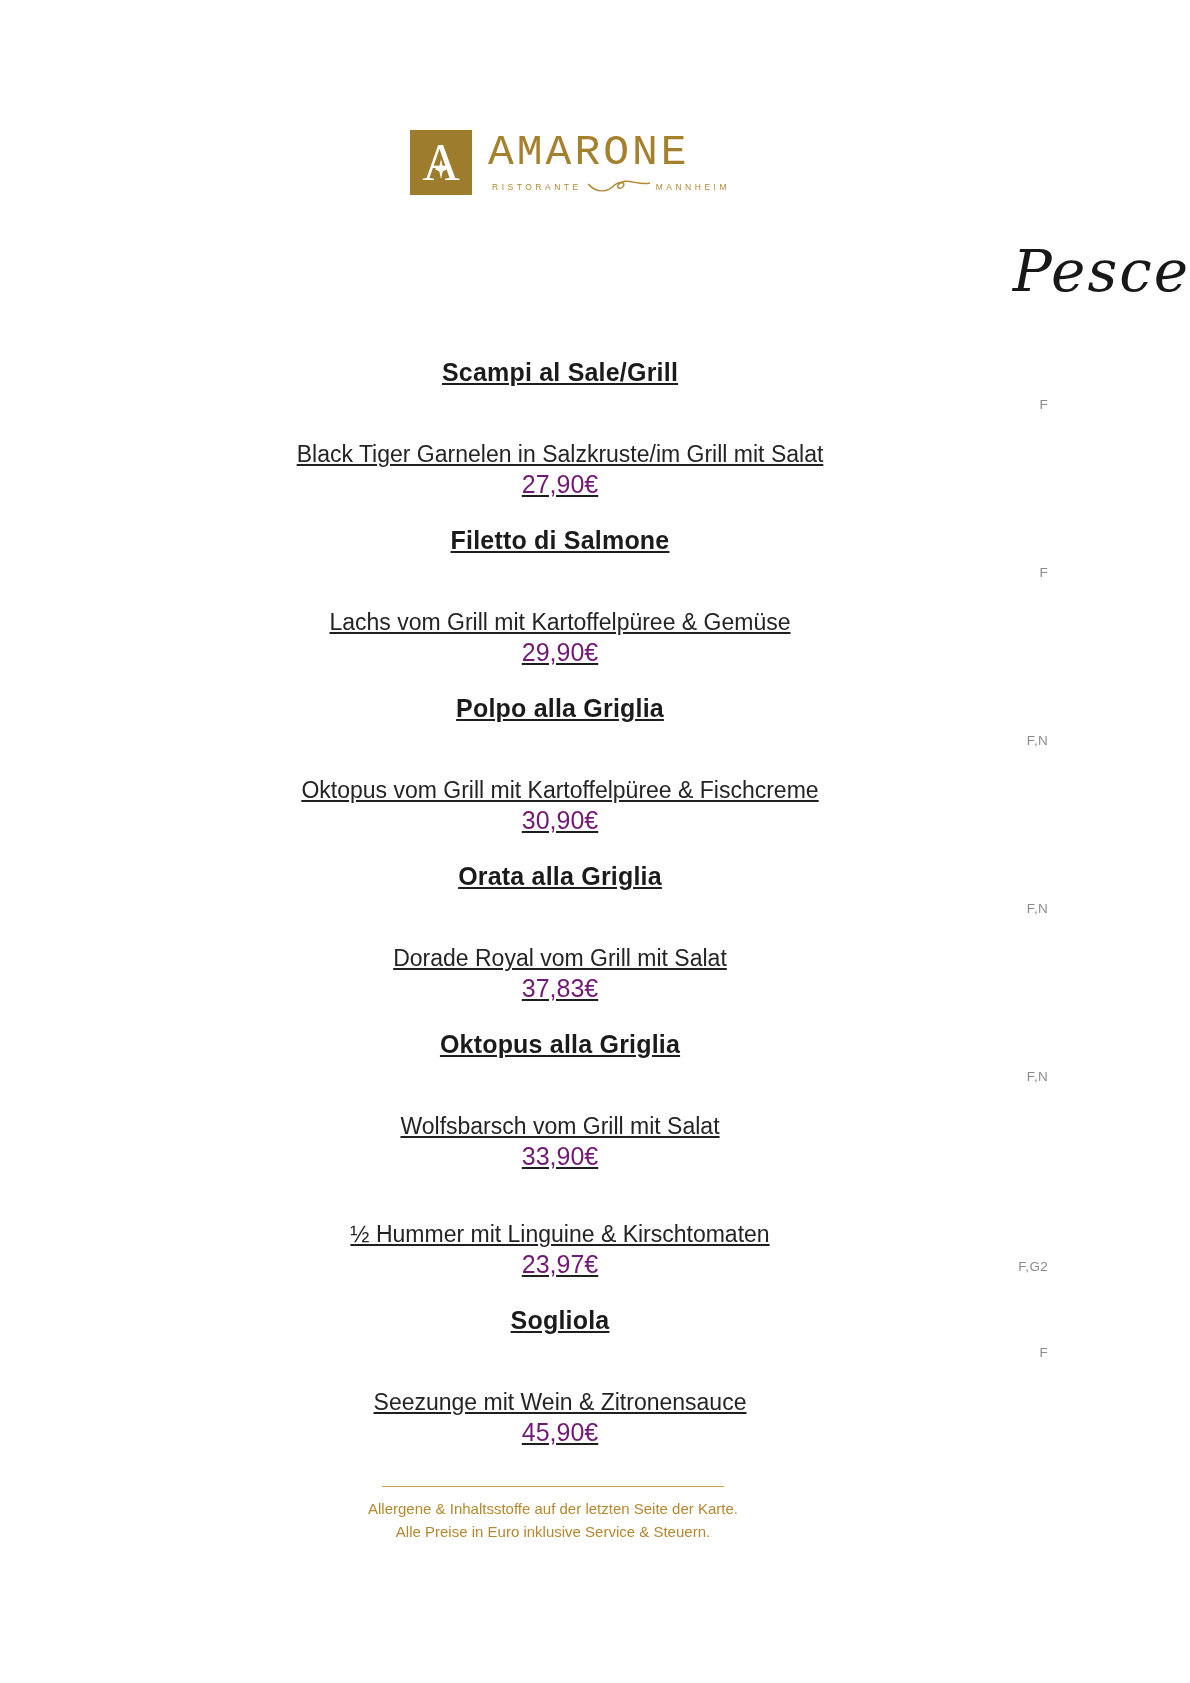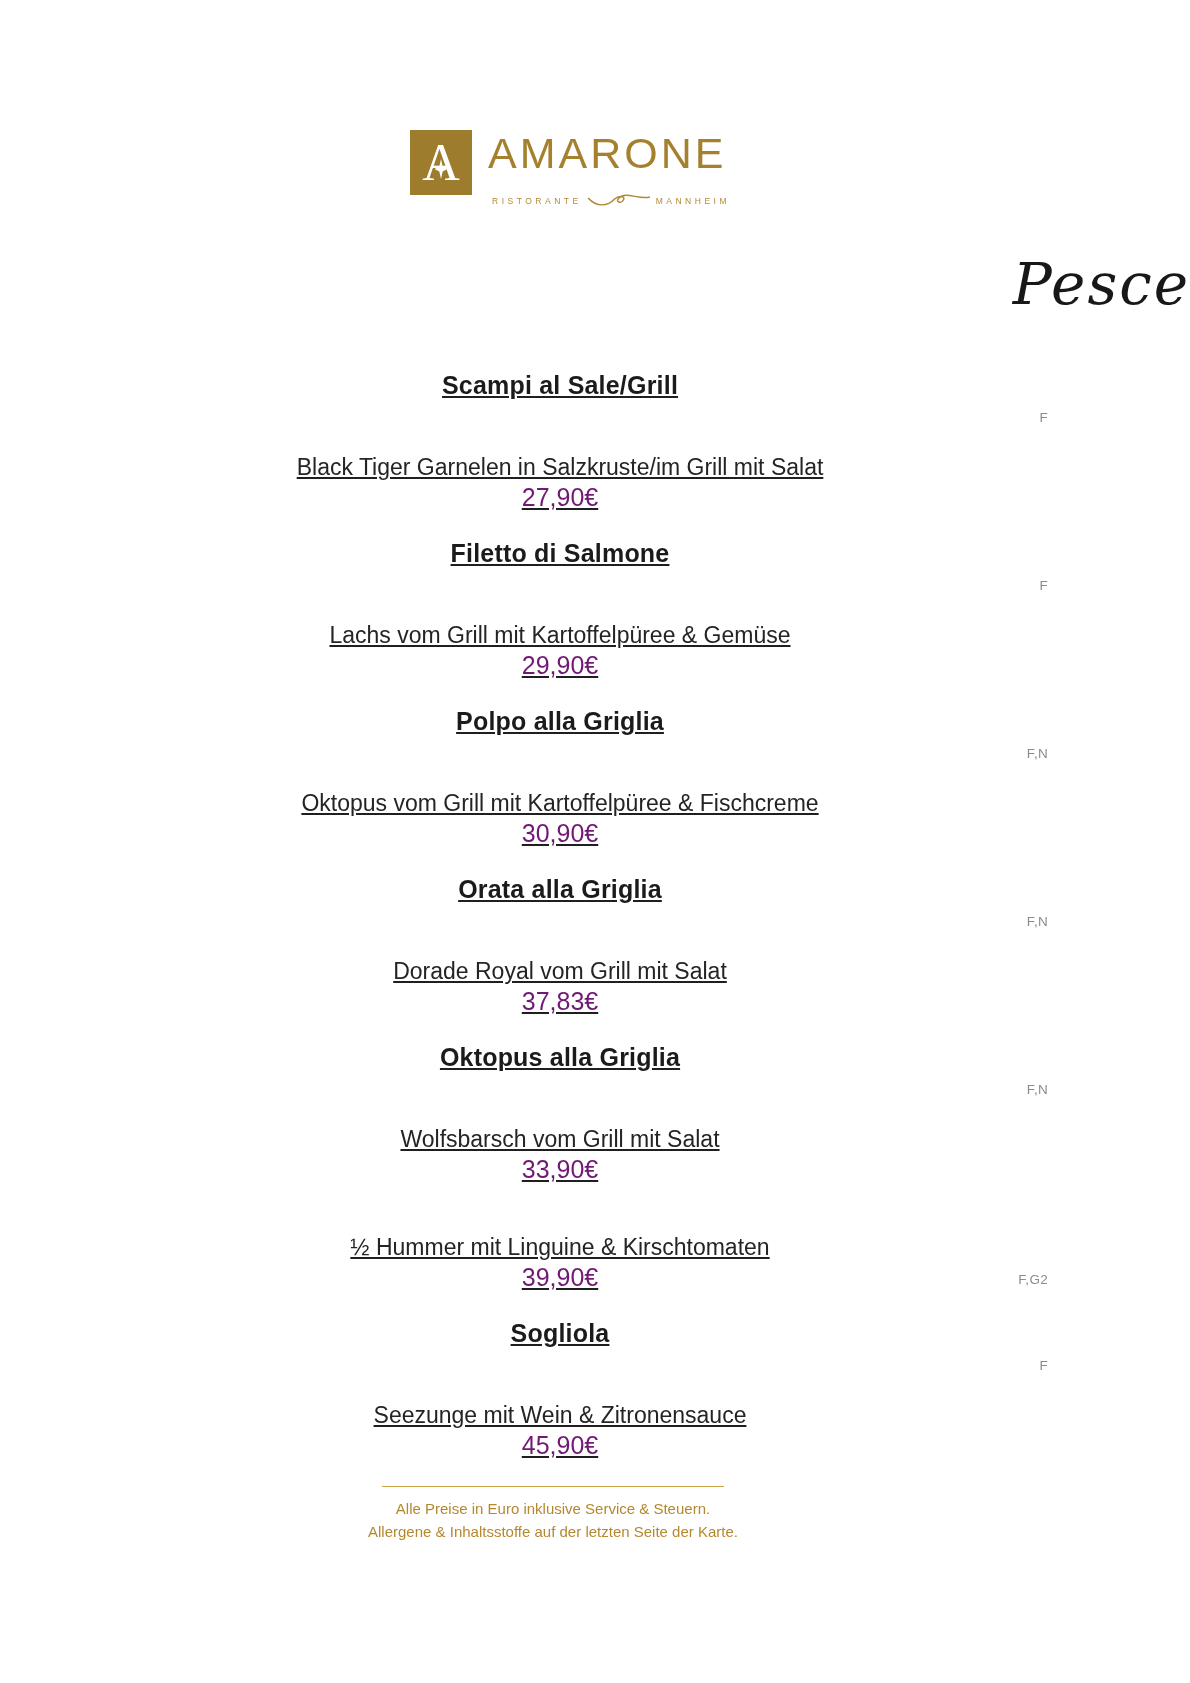--- a/index.html
+++ b/index.html
@@ -41,32 +41,32 @@
   .logo-star {
     position: absolute;
     left: 50%; top: 60%;
     width: 13px; height: 20px;
     transform: translate(-50%, -50%);
     background: #ffffff;
     clip-path: polygon(50% 0%, 63% 37%, 100% 50%, 63% 63%, 50% 100%, 37% 63%, 0% 50%, 37% 37%);
   }
   .logo-right { margin-left: 16px; }
   .logo-name {
-    font-family: Liberation Sans, sans-serif;
+    font-family: Liberation Mono, monospace;
     color: #a5812e;
     font-size: 43px;
     line-height: 46px;
     letter-spacing: 3px;
     font-weight: 400;
   }
   .logo-subtitle {
     display: flex;
     align-items: center;
     justify-content: space-between;
-    margin-top: 18px;
+    margin-top: 4px;
     width: 238px;
     margin-left: 4px;
   }
   .logo-subtitle .sub-text {
     font-size: 8.5px;
     letter-spacing: 3.5px;
     color: #b08a35;
   }
   .logo-swirl { flex: 1; height: 14px; margin: 0 4px; }
 
@@ -200,32 +200,32 @@
 
     <div class="menu-item">
       <div class="item-name">Oktopus alla Griglia</div>
       <div class="item-desc">Wolfsbarsch vom Grill mit Salat</div>
       <div class="item-price">33,90€</div>
       <div class="item-allergen">F,N</div>
     </div>
 
     <div class="menu-item">
       <div class="item-desc">½ Hummer mit Linguine &amp; Kirschtomaten</div>
-      <div class="item-price">39,90€</div>
+      <div class="item-price">23,97€</div>
       <div class="item-allergen">F,G2</div>
     </div>
 
     <div class="menu-item">
       <div class="item-name">Sogliola</div>
       <div class="item-desc">Seezunge mit Wein &amp; Zitronensauce</div>
       <div class="item-price">45,90€</div>
       <div class="item-allergen">F</div>
     </div>
 
   </div>
 
   <div class="footer">
     <div class="footer-rule"></div>
+    <div class="footer-line">Allergene &amp; Inhaltsstoffe auf der letzten Seite der Karte.</div>
     <div class="footer-line">Alle Preise in Euro inklusive Service &amp; Steuern.</div>
-    <div class="footer-line">Allergene &amp; Inhaltsstoffe auf der letzten Seite der Karte.</div>
   </div>
 
 </div>
 
 </body></html>

